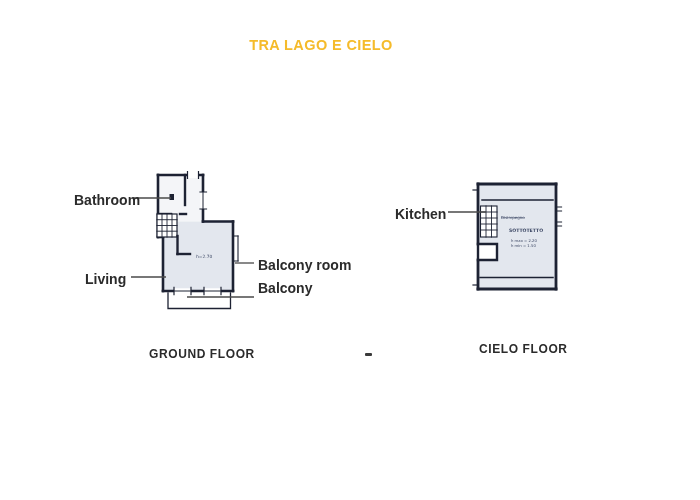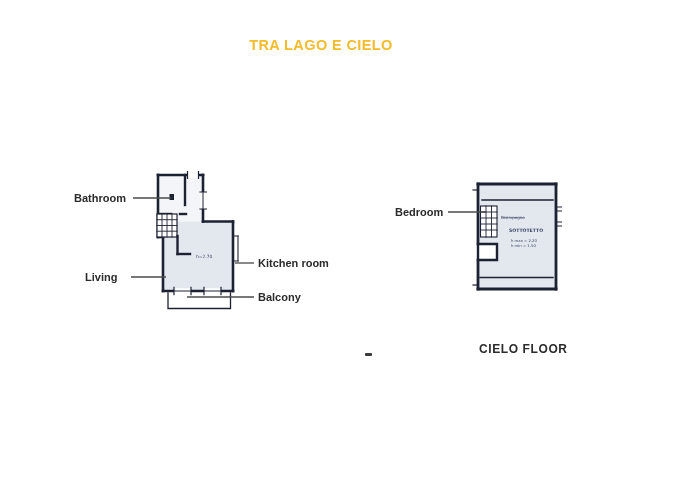--- a/index.html
+++ b/index.html
@@ -6,21 +6,21 @@
   #canvas{
     position:relative;width:623px;height:500px;background:#ffffff;overflow:hidden;
     font-family:"Liberation Sans","DejaVu Sans",sans-serif;
   }
   .abs{position:absolute;}
   #title{
     top:37px;left:321px;transform:translateX(-50%);
     color:#f5bb2b;font-size:14.5px;font-weight:700;letter-spacing:.4px;white-space:nowrap;
   }
   .room-label{
-    color:#2b2b2b;font-size:11px;font-weight:700;white-space:nowrap;
+    color:#2b2b2b;font-size:14px;font-weight:700;white-space:nowrap;
   }
   .caption{
     color:#2b2b2b;font-size:12px;font-weight:700;letter-spacing:.6px;white-space:nowrap;
   }
   .stray{background:#3a3a3a;border-radius:1px;}
   svg text{font-family:"DejaVu Sans",sans-serif;fill:#3c4764;}
 </style>
 </head>
 <body>
 
@@ -119,22 +119,23 @@
       <line x1="133" y1="198" x2="171" y2="198"></line>
       <line x1="131" y1="277" x2="166" y2="277"></line>
       <line x1="235" y1="263" x2="254" y2="263"></line>
       <line x1="187" y1="297" x2="254" y2="297"></line>
       <line x1="448" y1="212" x2="486" y2="212"></line>
     </g>
   </svg>
 
   <div class="abs room-label" style="left:74px;top:191.5px">Bathroom</div>
   <div class="abs room-label" style="left:85px;top:270.5px">Living</div>
-  <div class="abs room-label" style="left:258px;top:257px">Kitchen room</div>
-  <div class="abs room-label" style="left:258px;top:291px">Balcony</div>
-  <div class="abs room-label" style="left:395px;top:205.5px">Bedroom</div>
+  <div class="abs room-label" style="left:258px;top:257px">Balcony room</div>
+  <div class="abs room-label" style="left:258px;top:280px">Balcony</div>
+  <div class="abs room-label" style="left:395px;top:205.5px">Kitchen</div>
 
+  <div class="abs caption" style="left:149px;top:347px">GROUND FLOOR</div>
   <div class="abs caption" style="left:479px;top:342px">CIELO FLOOR</div>
 
   <div class="abs stray" style="left:365px;top:353px;width:7px;height:2.5px"></div>
   <div class="abs stray" style="left:635px;top:235px;width:6px;height:2.5px"></div>
 
 </div>
 
 </body></html>

